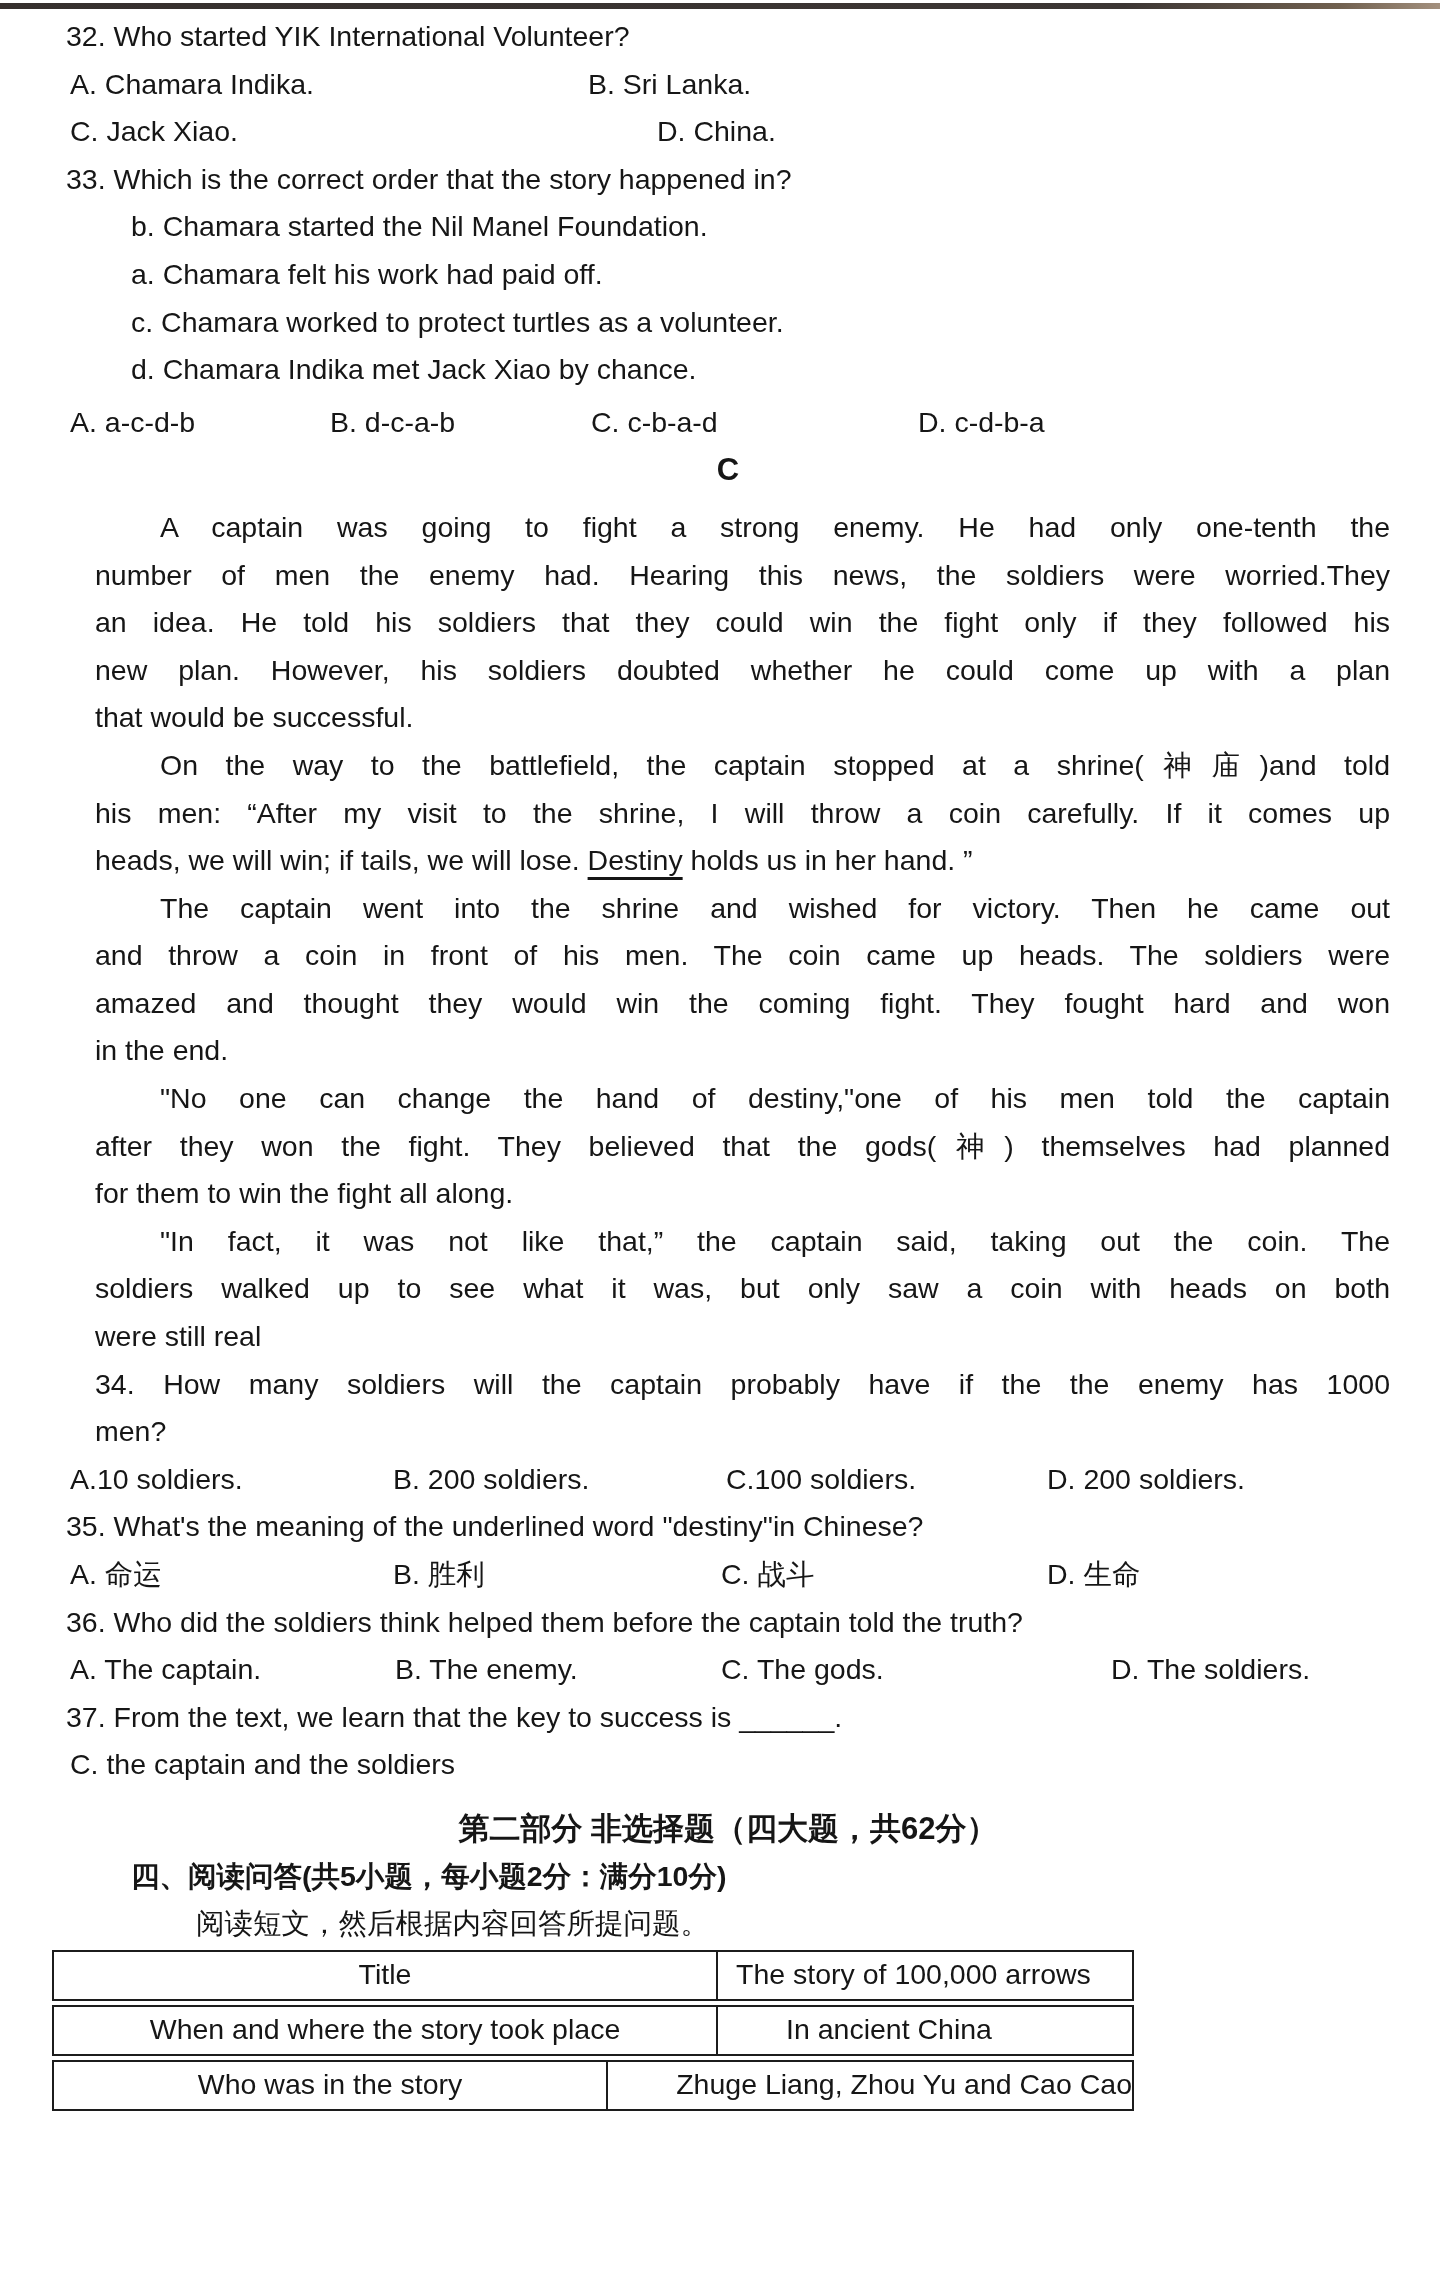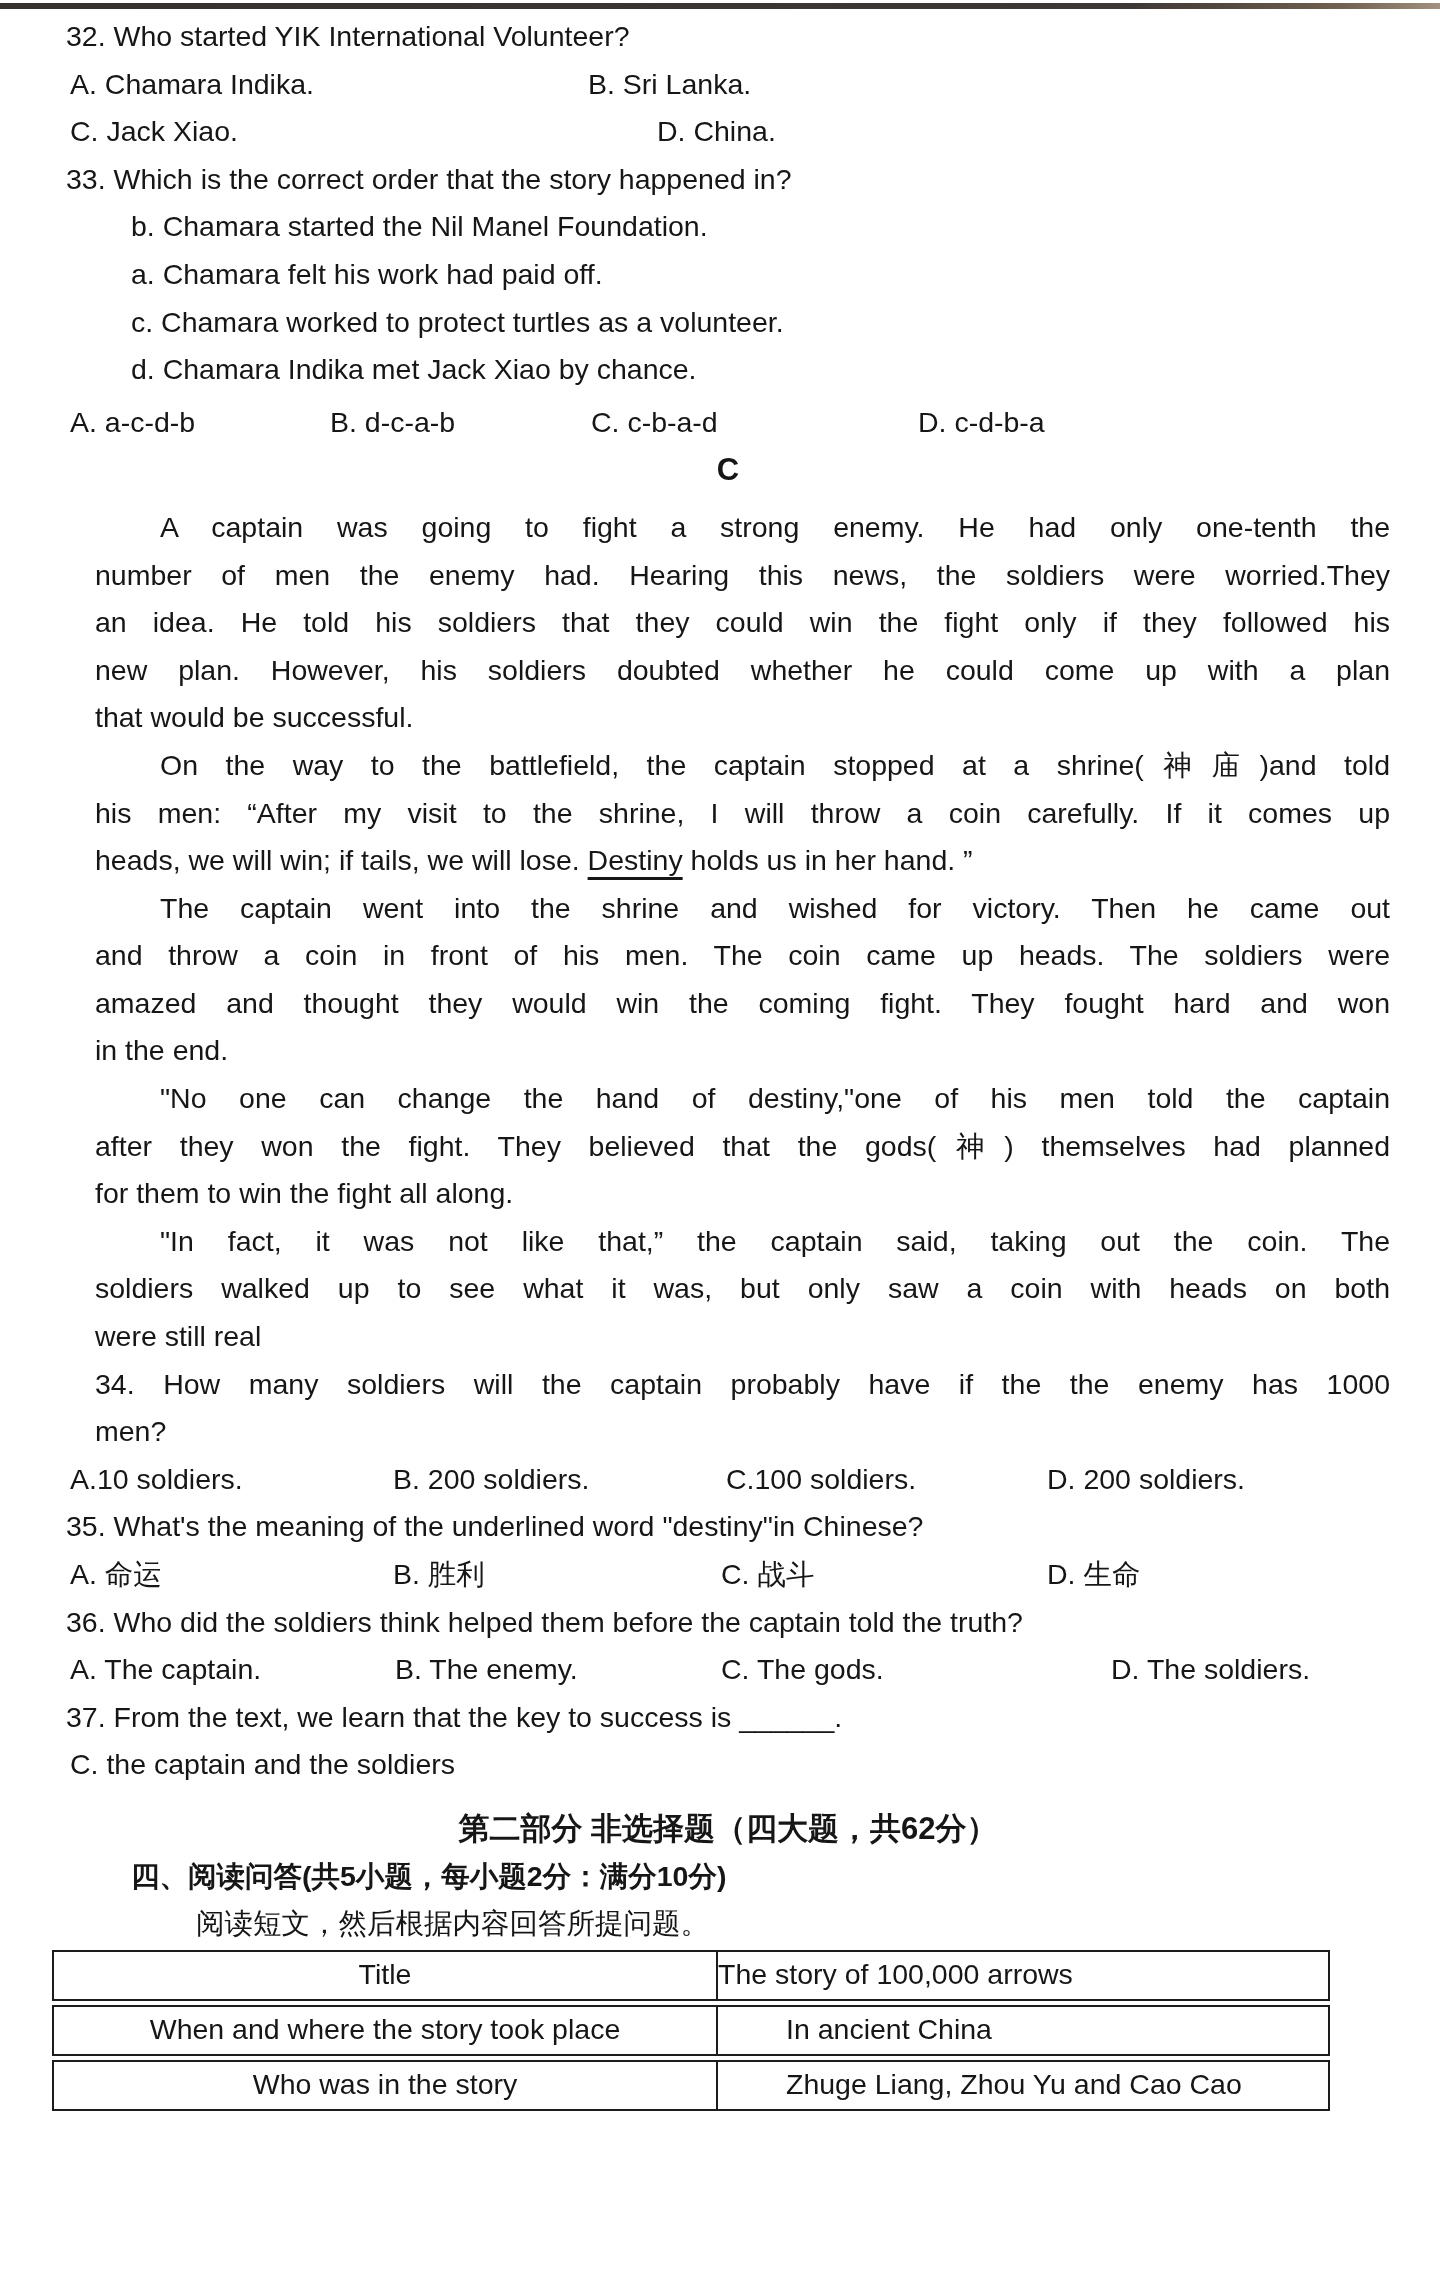--- a/index.html
+++ b/index.html
@@ -28,24 +28,24 @@
   .o32b .opt:nth-child(1){left:4px}   .o32b .opt:nth-child(2){left:591px}
   .o33 .opt:nth-child(1){left:4px}    .o33 .opt:nth-child(2){left:264px}
   .o33 .opt:nth-child(3){left:525px}  .o33 .opt:nth-child(4){left:852px}
   .o34 .opt:nth-child(1){left:4px}    .o34 .opt:nth-child(2){left:327px}
   .o34 .opt:nth-child(3){left:660px}  .o34 .opt:nth-child(4){left:981px}
   .o35 .opt:nth-child(1){left:4px}    .o35 .opt:nth-child(2){left:327px}
   .o35 .opt:nth-child(3){left:655px}  .o35 .opt:nth-child(4){left:981px}
   .o36 .opt:nth-child(1){left:4px}    .o36 .opt:nth-child(2){left:329px}
   .o36 .opt:nth-child(3){left:655px}  .o36 .opt:nth-child(4){left:1045px}
   .o37 .opt:nth-child(1){left:4px}    .o37 .opt:nth-child(2){left:655px}
-  .rtable{margin:2px 0 0 -14px;width:1278px;}
+  .rtable{margin:2px 0 0 -14px;width:1082px;}
   .trow{display:flex;border:2px solid #1c1c1c;margin-bottom:4px;height:47px;align-items:center;box-sizing:content-box;}
   .tcell-l{width:662px;height:100%;display:flex;align-items:center;justify-content:center;border-right:2px solid #1c1c1c;text-align:center;}
-  .tcell-r{flex:1;white-space:nowrap;}
+  .tcell-r{flex:1;padding-left:18px;white-space:nowrap;}
   .tcell-r.pad2{padding-left:68px;}
 </style>
 </head>
 <body>
 
 <div class="topbar"></div>
 
 <div class="page">
 
   <div class="ln">32. Who started YIK International Volunteer?</div>

